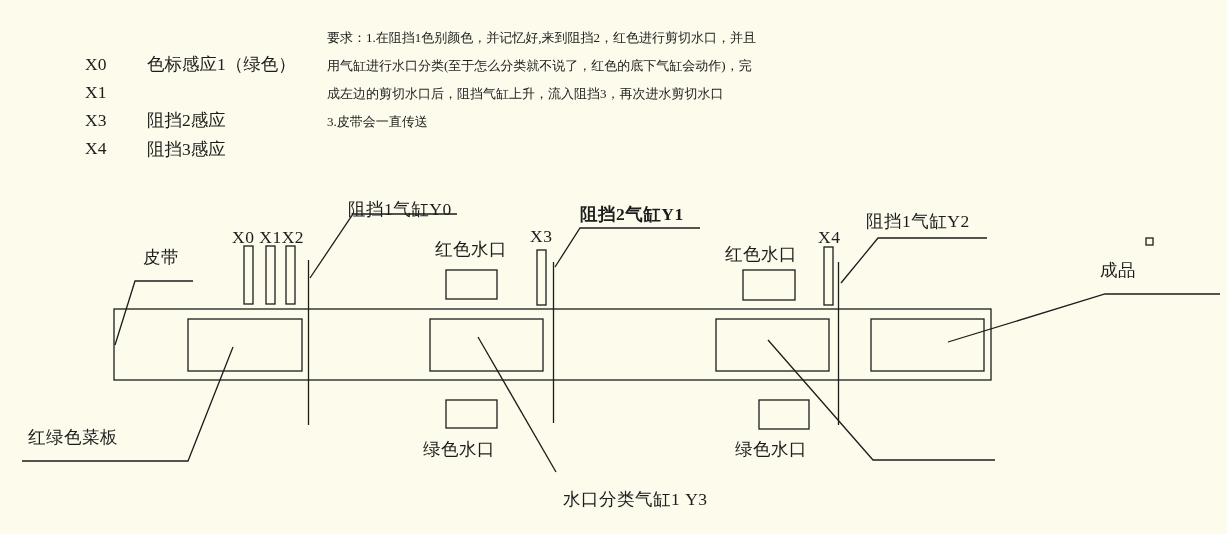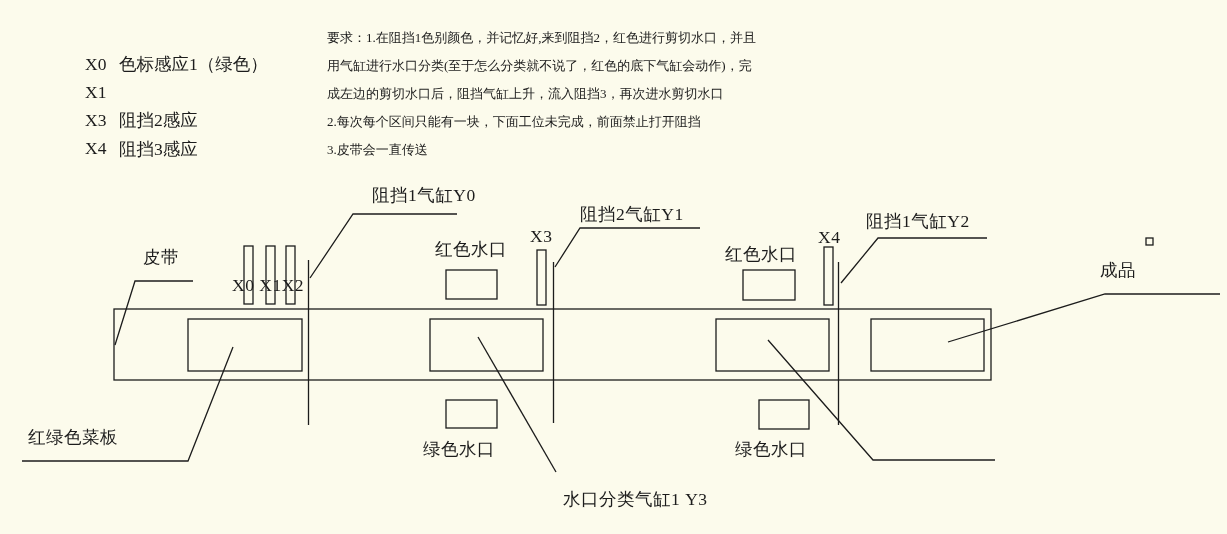--- a/index.html
+++ b/index.html
@@ -17,21 +17,21 @@
     position:absolute;
     font-size:17.5px;
     line-height:20px;
     white-space:nowrap;
     letter-spacing:0.5px;
   }
   .legend{
     position:absolute;left:85px;top:50px;
     font-size:17.5px;
   }
-  .legend-row{display:flex;height:28.2px;align-items:center;}
+  .legend-row{display:flex;height:28.2px;align-items:center;gap:28px;}
   .legend-code{display:inline-block;width:34px;}
   .reqs{
     position:absolute;left:327px;top:24px;
     font-size:13px;width:720px;
   }
   .req-line{height:28px;line-height:28px;white-space:nowrap;}
 </style>
 </head>
 <body>
 
@@ -90,30 +90,29 @@
     <div class="legend-row">
       <span class="legend-code">X4</span>
       <span>阻挡3感应</span>
     </div>
   </div>
 
   <div class="reqs">
     <div class="req-line">要求：1.在阻挡1色别颜色，并记忆好,来到阻挡2，红色进行剪切水口，并且</div>
     <div class="req-line">用气缸进行水口分类(至于怎么分类就不说了，红色的底下气缸会动作)，完</div>
     <div class="req-line">成左边的剪切水口后，阻挡气缸上升，流入阻挡3，再次进水剪切水口</div>
-    <div class="req-line">2.每次每个区间只能有一块，下面工位未完成，前面禁止打开阻挡</div>
     <div class="req-line">3.皮带会一直传送</div>
   </div>
 
   <div class="lbl" style="left:143px;top:247px;">皮带</div>
-  <div class="lbl" style="left:232px;top:227px;margin-top:48px;">X0 X1X2</div>
-  <div class="lbl" style="left:348px;top:185px;margin-left:24px;">阻挡1气缸Y0</div>
+  <div class="lbl" style="left:232px;top:227px;">X0 X1X2</div>
+  <div class="lbl" style="left:348px;top:199px;">阻挡1气缸Y0</div>
   <div class="lbl" style="left:435px;top:239px;">红色水口</div>
   <div class="lbl" style="left:530px;top:226px;">X3</div>
-  <div class="lbl" style="left:580px;top:204px;">阻挡2气缸Y1</div>
+  <div class="lbl" style="left:580px;top:204px;font-weight:bold;">阻挡2气缸Y1</div>
   <div class="lbl" style="left:725px;top:244px;">红色水口</div>
   <div class="lbl" style="left:818px;top:227px;">X4</div>
   <div class="lbl" style="left:866px;top:211px;">阻挡1气缸Y2</div>
   <div class="lbl" style="left:1100px;top:260px;">成品</div>
   <div class="lbl" style="left:28px;top:427px;">红绿色菜板</div>
   <div class="lbl" style="left:423px;top:439px;">绿色水口</div>
   <div class="lbl" style="left:735px;top:439px;">绿色水口</div>
   <div class="lbl" style="left:563px;top:489px;text-align:center;">水口分类气缸1 Y3</div>
 
 </div>

